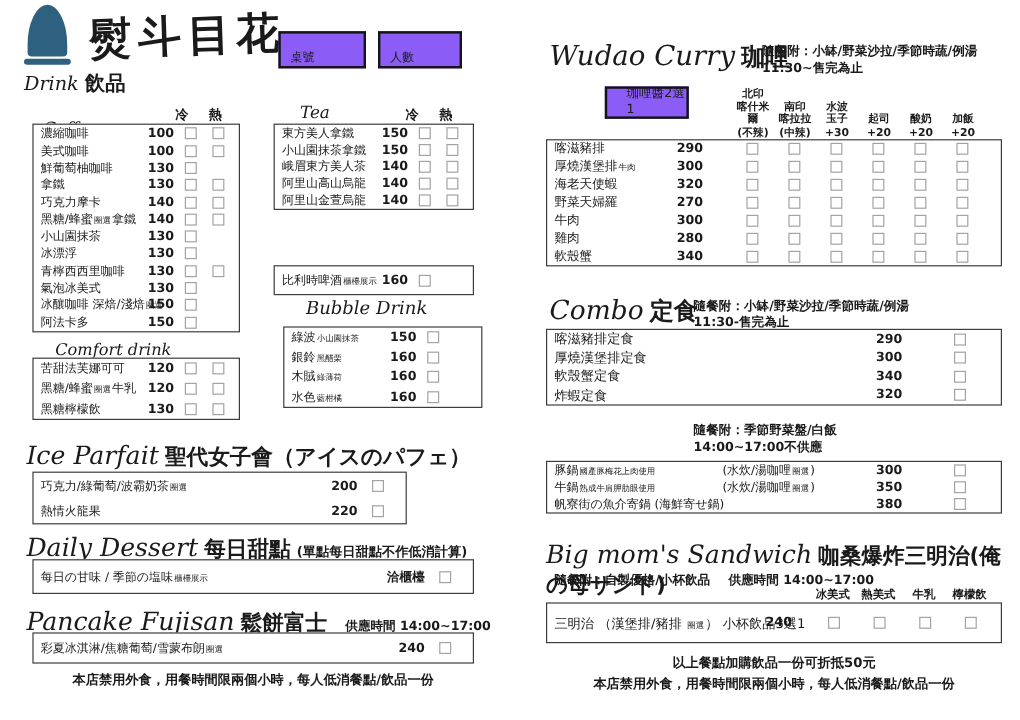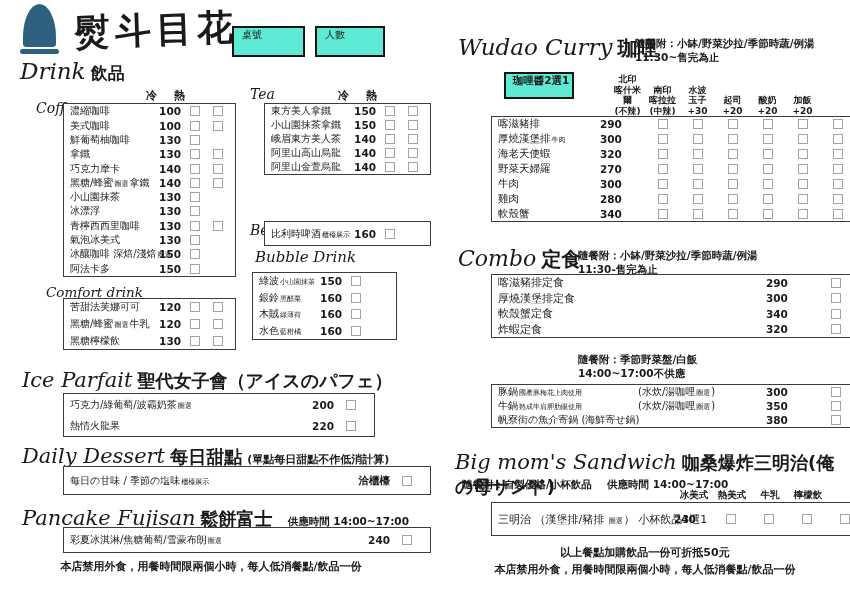--- a/index.html
+++ b/index.html
@@ -6,32 +6,32 @@
   .stage{position:relative;width:850px;height:600px;background:#fff;overflow:hidden;
          font-family:"DejaVu Sans","Liberation Sans",sans-serif;color:#1a1a1a;}
   .pos{position:absolute;}
   .script{font-family:"DejaVu Serif","Liberation Serif",serif;font-style:italic;font-weight:normal;}
   
   .logo-dome{position:absolute;left:23px;top:4px;width:33px;height:43px;background:#2e617f;
              border-radius:52% 52% 12% 12% / 80% 80% 7% 7%;}
   .logo-base{position:absolute;left:20px;top:49px;width:39px;height:5px;background:#2e617f;border-radius:3px;}
   .brand{left:74px;top:6px;font-size:36px;font-weight:bold;letter-spacing:5px;
          font-family:"DejaVu Serif","Liberation Serif",serif;transform:rotate(-2deg);}
-  .fillbox{border:2px solid #141414;display:flex;align-items:flex-start;padding-left:8px;
-           font-size:10px;box-sizing:border-box;background:#5eead4;}
+  .fillbox{border:2px solid #141414;display:flex;align-items:flex-end;padding-left:8px;
+           font-size:10px;box-sizing:border-box;background:#8b5cf6;}
   
   .sec-en-lg{font-size:21px;}
   .sec-zh-lg{font-size:18px;font-weight:bold;}
   .sub-label{font-size:14px;}
   .ch-head{font-size:11px;font-weight:bold;}
   .note-sm{font-size:10.5px;font-weight:bold;line-height:14px;}
   .h-note{font-size:10.5px;font-weight:bold;margin-left:10px;}
   
   .box{position:absolute;border:1.5px solid #3c3c3c;background:#fff;box-sizing:border-box;
-       display:flex;flex-direction:column;justify-content:center;padding:0 6px;margin-left:36px;}
+       display:flex;flex-direction:column;justify-content:center;padding:0 6px;}
   .row{flex:1;display:grid;align-items:center;font-size:10px;white-space:nowrap;}
   .iname{min-width:0;overflow:visible;}
   .inote{font-size:7px;margin:0 1px;}
   .mid{min-width:0;overflow:visible;}
   .price{font-weight:bold;font-size:10.5px;}
   .cbslot{display:flex;justify-content:center;align-items:center;}
   .cb{width:10px;height:10px;border:1.2px solid #a3a3a3;background:#fff;display:inline-block;box-sizing:border-box;}
   .r-coldhot{grid-template-columns:1fr 24px 23px 23px;}
   .r-coldhot .price{text-align:right;padding-right:2px;}
   .r-wide{grid-template-columns:1fr 48px 34px;}
@@ -62,21 +62,21 @@
   </div>
   <div class="pos brand">熨斗目花</div>
   <div class="pos fillbox" style="left:232px;top:26px;width:73px;height:31px">
     <span>桌號</span>
   </div>
   <div class="pos fillbox" style="left:315px;top:26px;width:70px;height:31px">
     <span>人數</span>
   </div>
 
   <div class="pos" style="left:20px;top:58px">
-    <span class="script" style="font-size:23px">Drink</span>
+    <span class="script" style="font-size:16px">Drink</span>
     <span style="font-size:17px;font-weight:bold">飲品</span>
   </div>
 
   <div class="pos script sub-label" style="left:36px;top:100px">Coffee</div>
   <div class="pos ch-head" style="left:146px;top:88px">冷</div>
   <div class="pos ch-head" style="left:174px;top:88px">熱</div>
   <div class="box" style="left:27px;top:103px;width:173px;height:174px">
       <div class="row r-coldhot">
         <span class="iname"><span>濃縮咖啡</span></span>
         <span class="price">100</span>
@@ -283,21 +283,21 @@
         <span class="iname"><span>比利時啤酒</span><span class="inote">櫃檯展示</span></span>
         <span class="price">160</span>
         <span class="cbslot">
           <span class="cb"></span>
         </span>
         <span class="cbslot"></span>
       </div>
     </div>
 
   <div class="pos script" style="left:255px;top:248px;font-size:15px">Bubble Drink</div>
-  <div class="box" style="left:216px;top:272px;width:145px;height:68px">
+  <div class="box" style="left:236px;top:272px;width:166px;height:68px">
       <div class="row r-coldhot">
         <span class="iname"><span>綠波</span><span class="inote">小山園抹茶</span></span>
         <span class="price">150</span>
         <span class="cbslot">
           <span class="cb"></span>
         </span>
         <span class="cbslot"></span>
       </div>
       <div class="row r-coldhot">
         <span class="iname"><span>銀鈴</span><span class="inote">黑醋栗</span></span>
@@ -377,21 +377,21 @@
     </div>
 
   <div class="pos footer" style="left:27px;top:559px;width:368px">本店禁用外食，用餐時間限兩個小時，每人低消餐點/飲品一份</div>
 
   <div class="pos" style="left:458px;top:34px">
     <span class="script" style="font-size:23px">Wudao Curry</span>
     <span style="font-size:20px;font-weight:bold">珈哩</span>
   </div>
   <div class="pos note-sm" style="left:635px;top:36px">隨餐附：小缽/野菜沙拉/季節時蔬/例湯</div>
   <div class="pos note-sm" style="left:635px;top:50px">11:30~售完為止</div>
-  <div class="pos fillbox" style="left:504px;top:72px;width:70px;height:27px;justify-content:center;padding-left:4px;font-weight:bold;font-size:10.5px">
+  <div class="pos fillbox" style="left:504px;top:72px;width:70px;height:27px;justify-content:center;padding-left:16px;font-weight:normal;font-size:10.5px">
     <span>珈哩醬2選1</span>
   </div>
   <div class="pos optgrid" style="left:610px;top:74px;height:34px">
     <div class="optcol">
       <div>北印</div>
         <div>喀什米爾</div>
         <div>(不辣)</div>
     </div>
     <div class="optcol">
       <div>南印</div>

